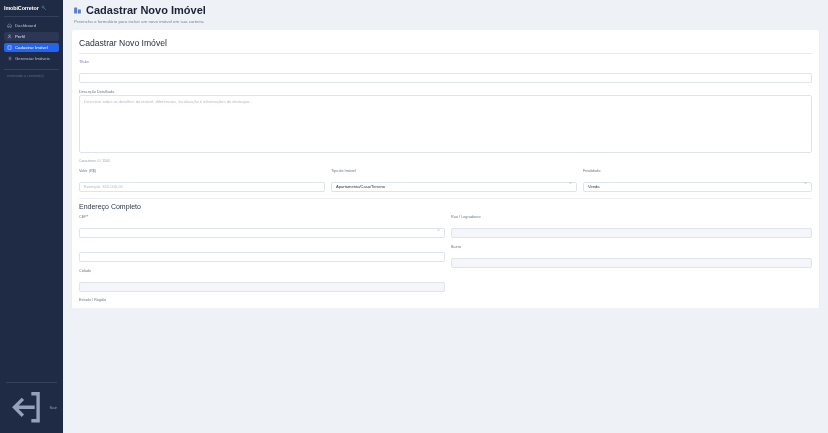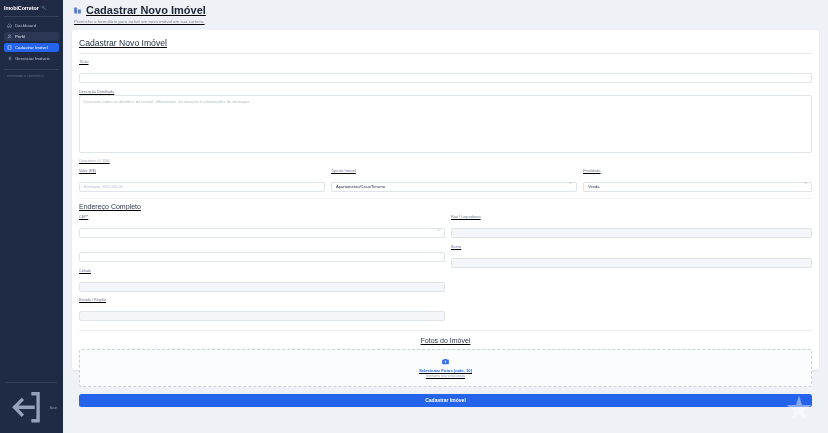--- a/index.html
+++ b/index.html
@@ -53,21 +53,21 @@
     position: absolute; left: 0; bottom: 0;
     width: 100%; padding: 3px 6px 5px 6px;
   }
   .sidebar-bottom-sep { height: 1px; background: #33405e; margin-bottom: 4px; }
   .exit-row {
     display: flex; align-items: center; gap: 3px;
     color: #94a1ba; font-size: 4.2px; cursor: pointer;
   }
 
   
-  .main { flex: 1; height: 433px; overflow: hidden; position: relative; background: #eef1f6; text-decoration: underline; }
+  .main { flex: 1; height: 308px; overflow: hidden; position: relative; background: #eef1f6; }
   .topbar { padding: 4px 10px 6px 10px; }
   .topbar-title {
     display: flex; align-items: center; gap: 4px;
     font-size: 11px; font-weight: bold; color: #1b2334;
   }
   .topbar-ico { width: 9px; height: 9px; flex-shrink: 0; }
   .topbar-sub {
     font-size: 4.4px; color: #7a8498;
     margin-top: 3px; margin-left: 1px;
   }

